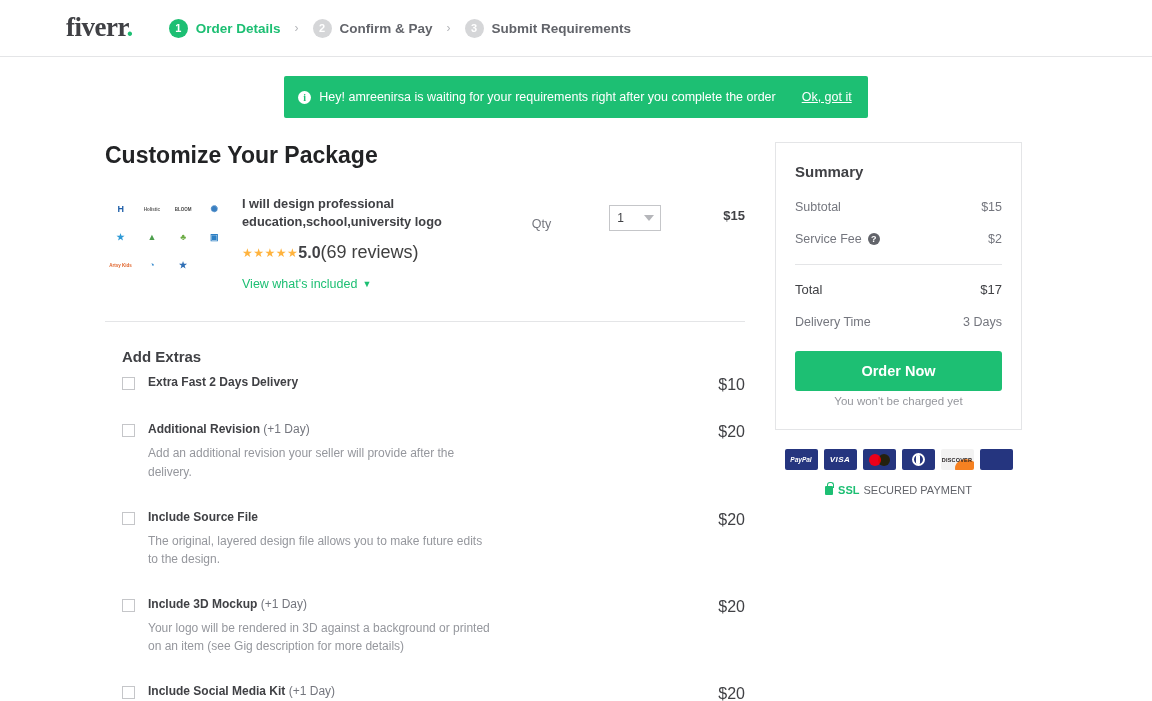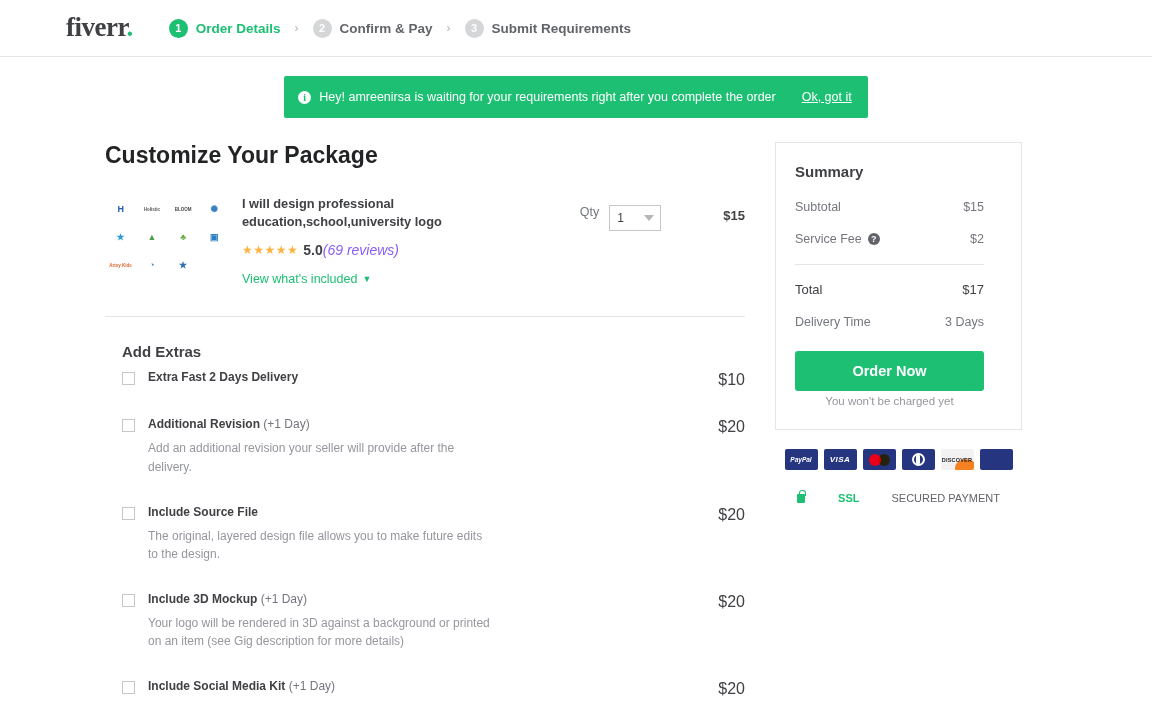--- a/index.html
+++ b/index.html
@@ -94,29 +94,29 @@
     display: flex; align-items: center; justify-content: center;
     overflow: hidden;
   }
   .gig-info { margin-left: 12px; width: 285px; }
   .gig-title {
     font-size: 12.8px; font-weight: bold; color: #404145;
     line-height: 1.42;
   }
   .rating-row { display: flex; align-items: center; margin-top: 11px; }
   .stars { color: #ffb33e; font-size: 12px; letter-spacing: 0.5px; }
-  .rating-val { font-size: 14px; font-weight: bold; color: #404145; margin-left: 5px; }
-  .rating-count { font-size: 14px; color: #8b5cf6; font-style: italic; }
+  .rating-val { font-size: 16px; font-weight: bold; color: #404145; }
+  .rating-count { font-size: 18px; color: #404040; }
   .included-link {
     margin-top: 14px; font-size: 12.5px; color: #1dbf73;
     cursor: pointer; display: inline-flex; align-items: center;
   }
   .included-link .chev { margin-left: 5px; font-size: 9px; }
 
-  .qty-block { display: flex; align-items: flex-start; margin-left: 76px; margin-top: 10px; }
+  .qty-block { display: flex; align-items: flex-end; margin-left: 76px; margin-top: 10px; gap: 48px; }
   .qty-label { font-size: 12.5px; color: #74767e; margin-right: 10px; }
   .qty-select {
     width: 52px; height: 26px; border: 1px solid #c5c6c9;
     background: #fff; display: flex; align-items: center;
     justify-content: space-between; padding: 0 6px 0 7px;
     font-size: 12px; color: #404145; cursor: pointer;
   }
   .qty-caret {
     width: 0; height: 0;
     border-left: 5px solid transparent; border-right: 5px solid transparent;
@@ -142,21 +142,21 @@
   .extra-days { font-weight: normal; color: #74767e; }
   .extra-desc {
     font-size: 12px; color: #95979d; margin-top: 8px;
     line-height: 1.55; max-width: 345px;
   }
   .extra-price { font-size: 16px; color: #404145; margin-left: auto; padding-top: 1px; }
 
   
   .summary {
     border: 1px solid #e4e5e7; background: #fff;
-    padding: 20px 37px 22px 19px;
+    padding: 20px 19px 22px 19px;
   }
   .summary-title { font-size: 15px; font-weight: bold; color: #404145; margin-bottom: 20px; }
   .sum-row {
     display: flex; justify-content: space-between; align-items: center;
     font-size: 12.5px; margin-bottom: 18px;
   }
   .sum-label { color: #74767e; display: flex; align-items: center; }
   .sum-val { color: #74767e; }
   .q-icon {
     width: 12px; height: 12px; border-radius: 50%;
@@ -206,21 +206,21 @@
   .disc-arc {
     position: absolute; right: -3px; bottom: -7px;
     width: 22px; height: 18px; border-radius: 50%; background: #f68121;
   }
   .disc-label { position: relative; z-index: 2; letter-spacing: 0.2px; }
   .pay.jcb { background: #25357f; display: flex; gap: 1px; padding: 2px; }
   .jcb-bar { flex: 1; background: #fff; border-radius: 1px; }
 
   .ssl-row {
     display: flex; align-items: center; justify-content: center;
-    margin-top: 22px; font-size: 11px; color: #62646a; gap: 28px;
+    margin-top: 14px; font-size: 11px; color: #62646a;
   }
   .lock {
     width: 8px; height: 9px; background: #1dbf73;
     border-radius: 1px; margin-right: 5px; position: relative;
   }
   .lock::before {
     content: ""; position: absolute; top: -4px; left: 1.5px;
     width: 5px; height: 5px; border: 1.5px solid #1dbf73;
     border-bottom: none; border-radius: 3px 3px 0 0;
   }

